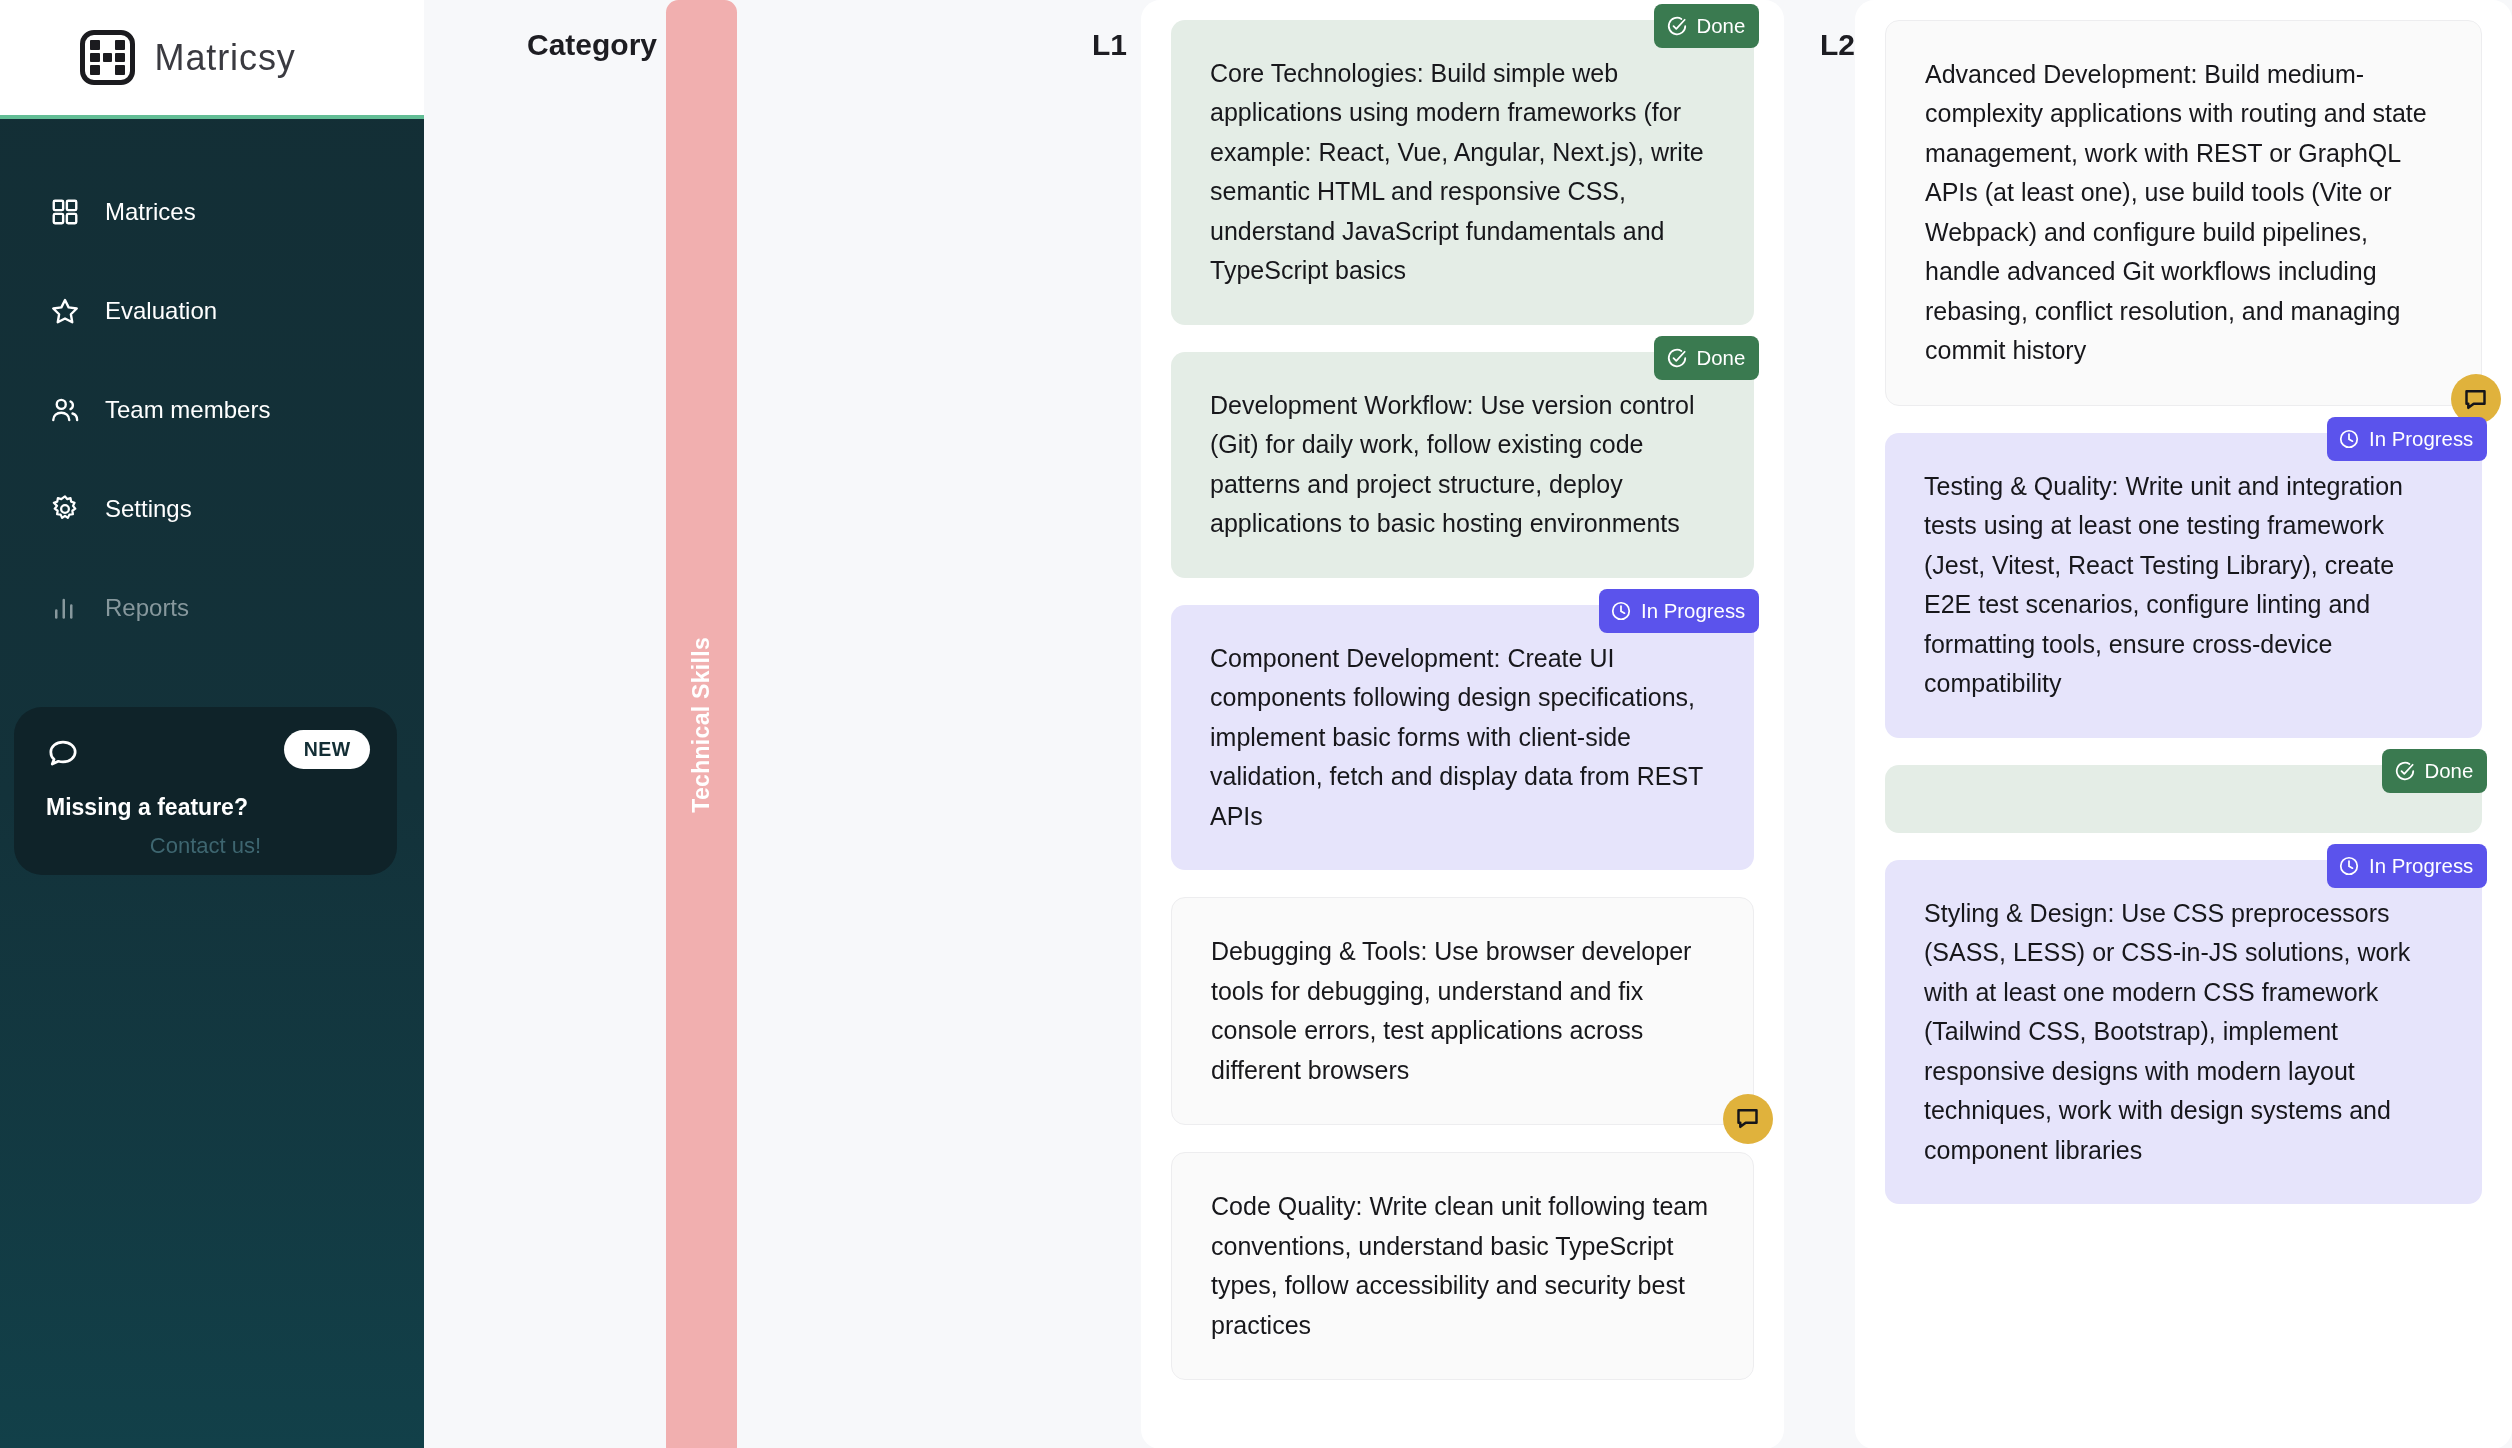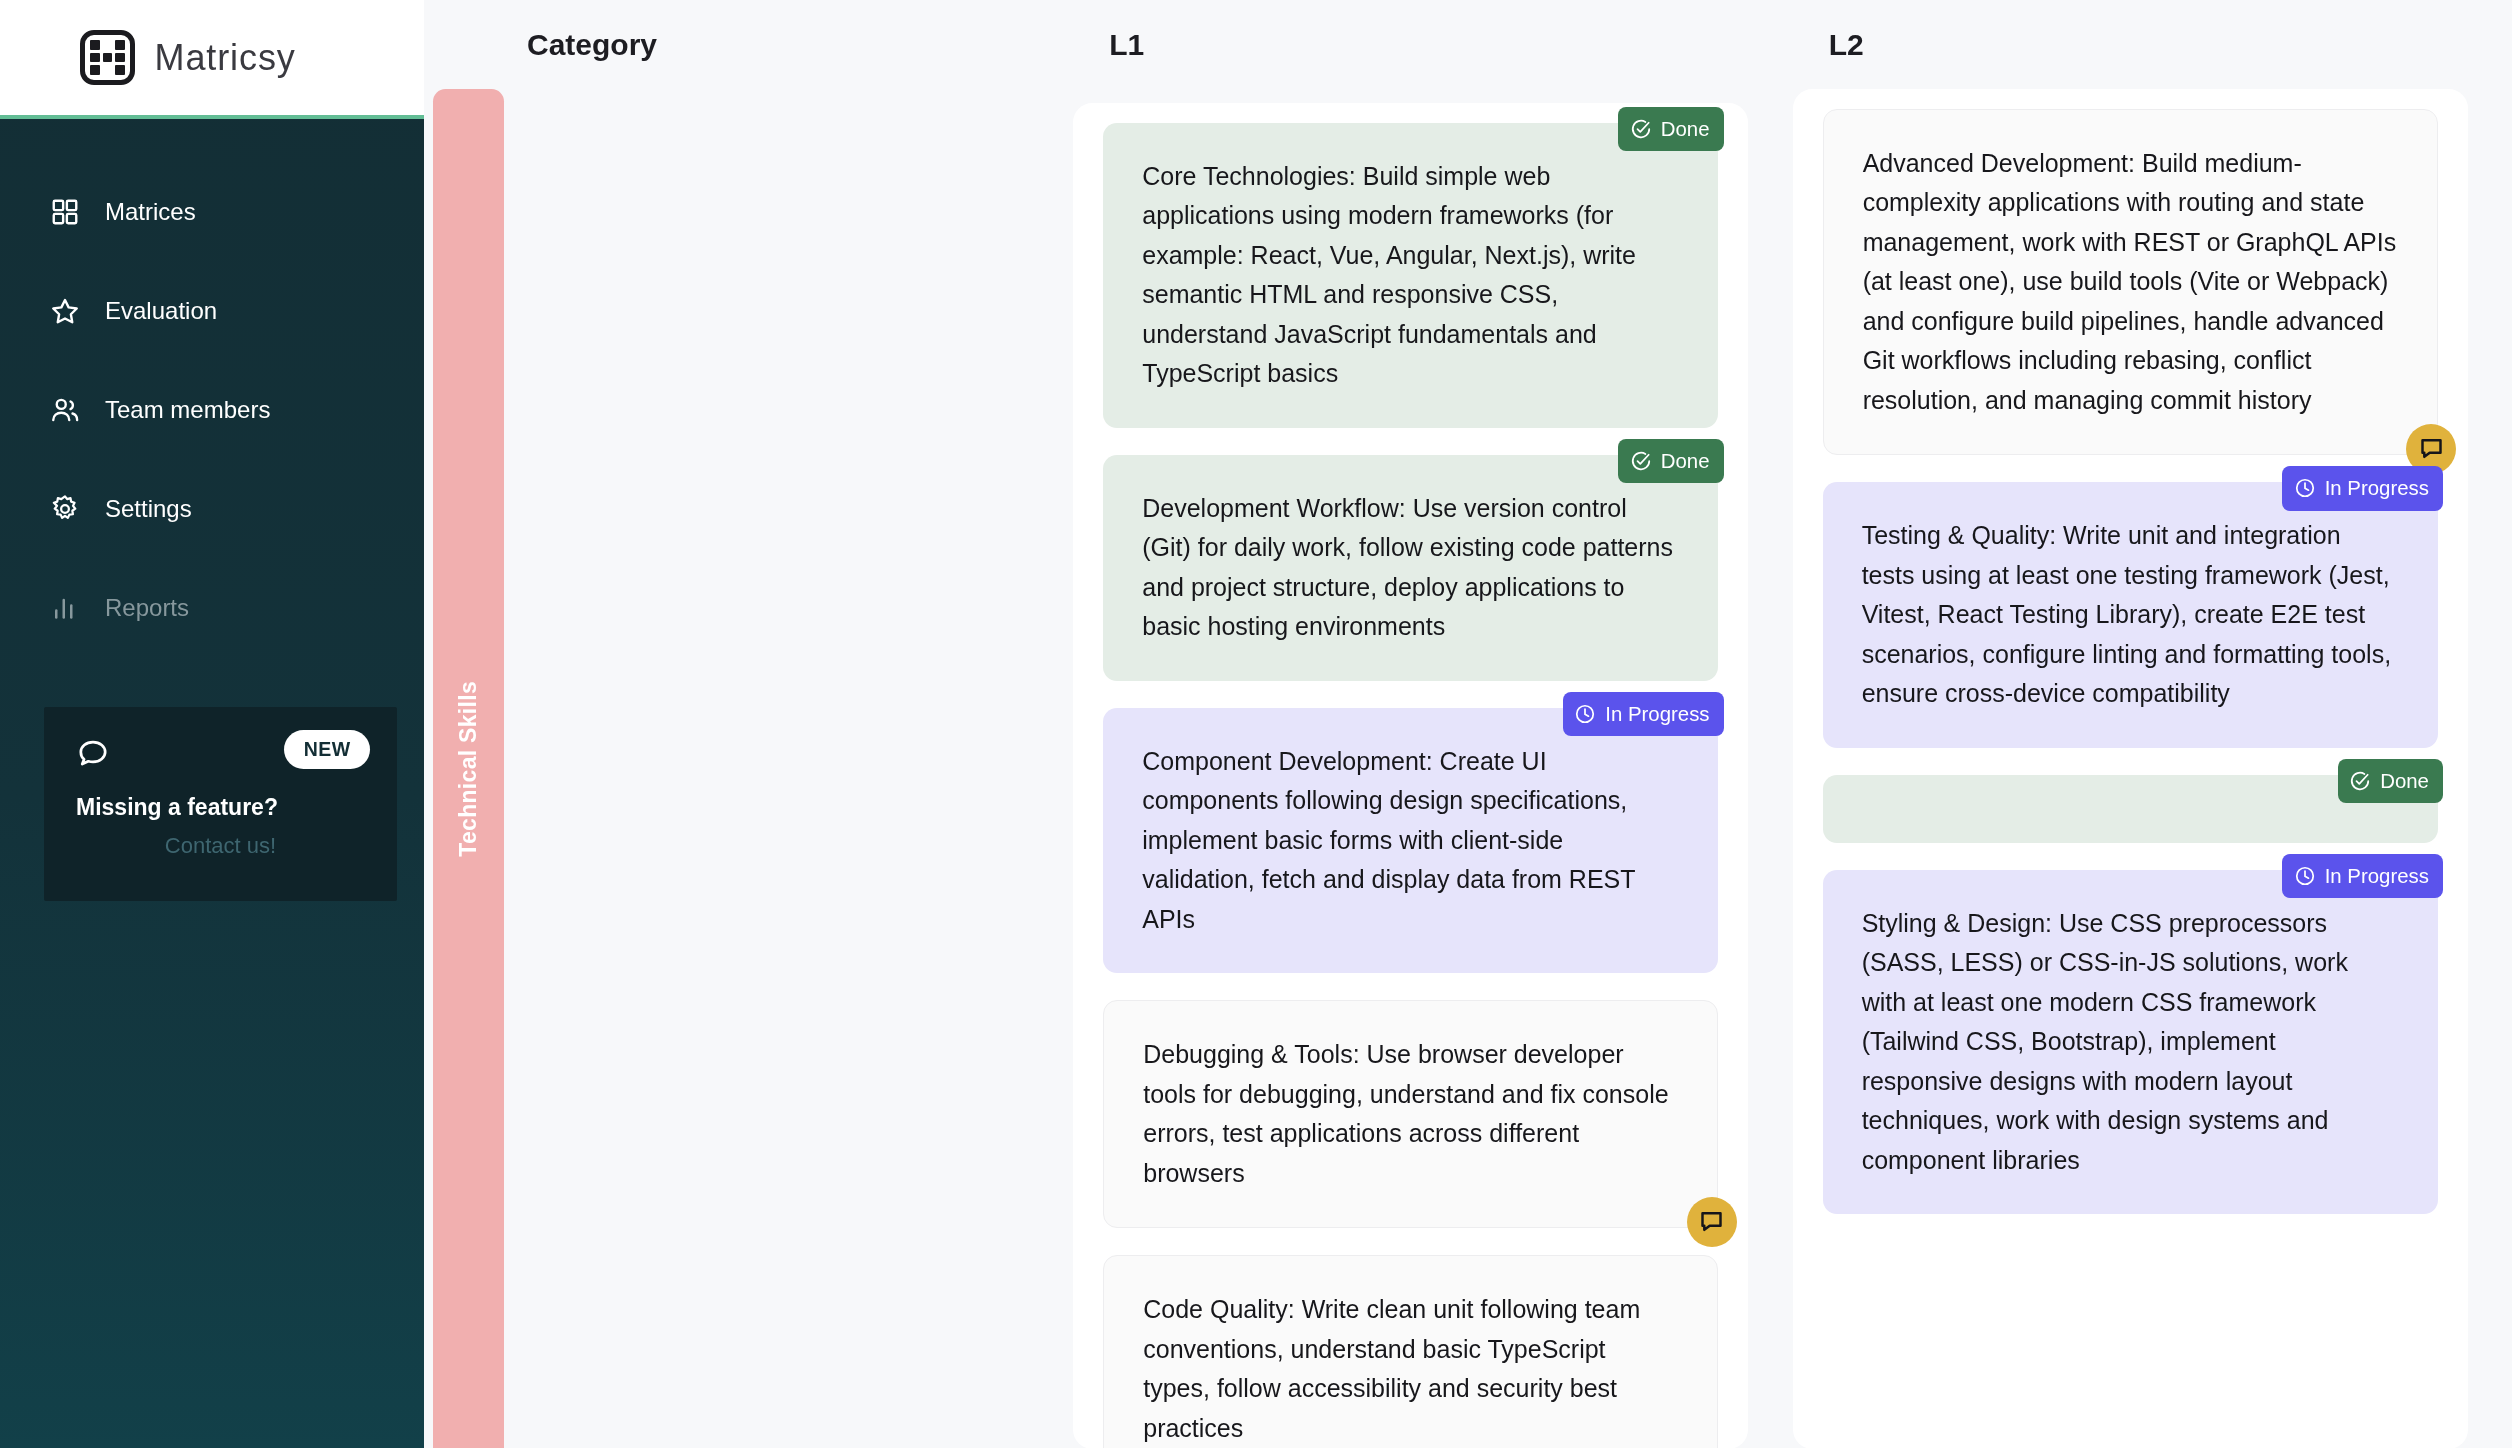--- a/index.html
+++ b/index.html
@@ -47,45 +47,45 @@
     display: flex; align-items: center; gap: 25px;
     height: 99px; padding-left: 50px;
     color: #FFFFFF; font-size: 24px;
     cursor: pointer;
   }
   .nav-item.disabled { color: #87989D; cursor: default; }
   .nav-ico { width: 30px; height: 30px; flex: 0 0 30px; display: block; }
   .nav-ico svg { width: 30px; height: 30px; display: block; }
 
   .promo {
-    margin: 50px 27px 0 44px;
+    margin: 50px 27px 0 14px;
     background: #0F2329;
-    border-radius: 2px;
-    padding: 30px 32px 42px 32px;
+    border-radius: 28px;
+    padding: 30px 32px 16px 32px;
     position: relative;
   }
   .promo-badge {
     position: absolute; top: 23px; right: 27px;
     background: #FFFFFF; color: #132E35;
     font-size: 19.5px; font-weight: 700;
     border-radius: 27px; padding: 8px 19.5px;
     letter-spacing: 0.4px;
   }
   .promo-ico { width: 34px; height: 34px; display: block; margin-bottom: 23px; }
   .promo-ico svg { width: 34px; height: 34px; display: block; }
   .promo-title { color:#fff; font-size: 23px; font-weight: 700; margin-bottom: 12.4px; }
   .promo-link { color:#3E6670; font-size: 22px; text-align: center; }
 
   
   .board {
     flex: 1 1 auto; height: 1449px;
     display: flex; align-items: flex-start;
     padding: 0; overflow: hidden;
   }
-  .col { height: 1449px; display: flex; flex-direction: column; }
+  .col { height: 1449px; display: flex; }
   .col-head {
     font-size: 30px; font-weight: 700; color: #1D1D22;
     padding-top: 28px; padding-bottom: 27px;
   }
   .col-cat { width: 657px; padding-left: 0; }
   .col-cat .col-head { padding-left: 103px; }
   .col-l1 { width: 728px; gap: 14px; }
   .col-l1 .col-head { padding-left: 36px; }
   .col-l2 { width: 728px; }
   .col-l2 .col-head { padding-left: 36px; }

